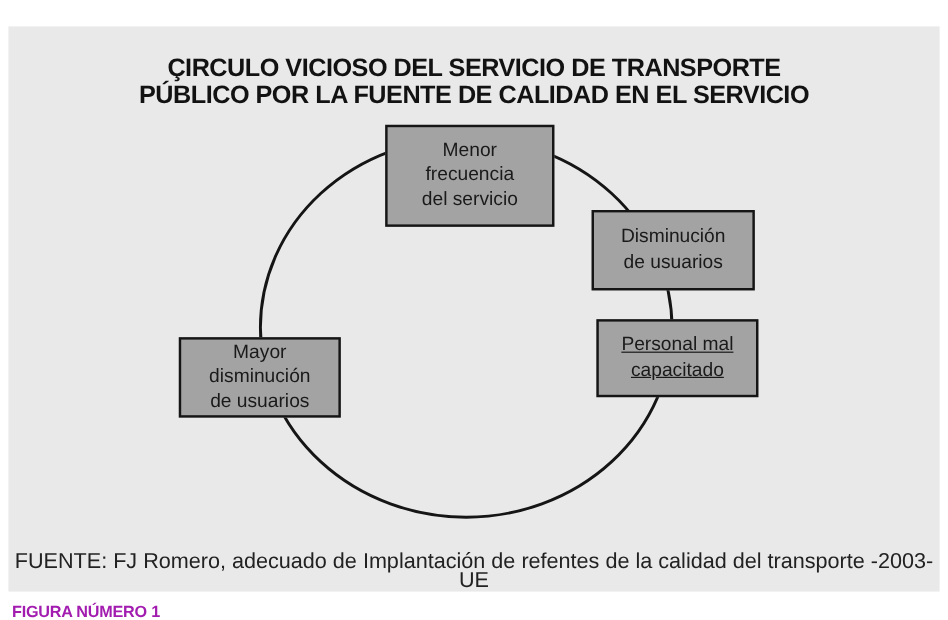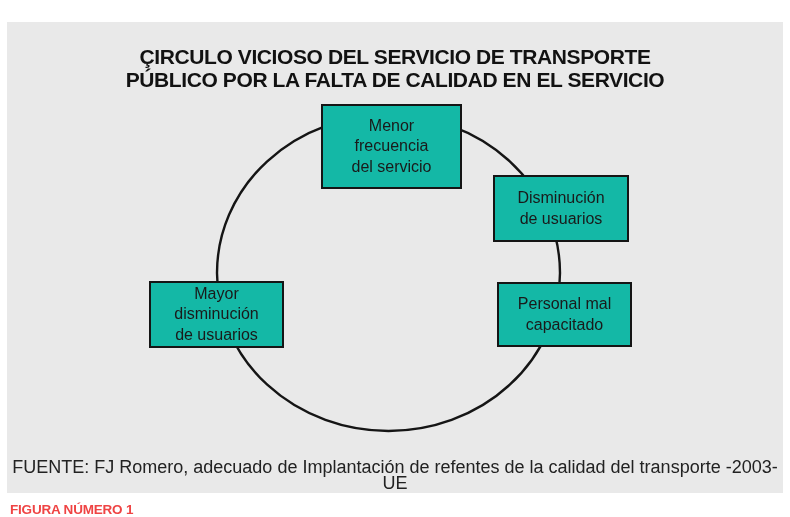--- a/index.html
+++ b/index.html
@@ -40,67 +40,67 @@
   .cycle-svg {
     position: absolute;
     left: 0;
     top: 0;
     width: 790px;
     height: 517px;
   }
   .node {
     position: absolute;
     box-sizing: border-box;
-    background: #14b8a6;
+    background: #a3a3a3;
     border: 2px solid #151515;
     color: #1a1a1a;
     font-size: 16px;
     line-height: 20.5px;
     text-align: center;
     display: flex;
     align-items: center;
     justify-content: center;
     white-space: pre-line;
   }
   .n-menor      { left: 321px; top: 88px;  width: 141px; height: 85px; }
   .n-disminucion{ left: 493px; top: 159px; width: 136px; height: 67px; }
-  .n-personal   { left: 497px; top: 266px; width: 135px; height: 65px; }
+  .n-personal   { left: 497px; top: 250px; width: 135px; height: 65px; text-decoration: underline; }
   .n-vehiculos  { left: 317px; top: 344px; width: 141px; height: 82px; }
   .n-mayor      { left: 149px; top: 265px; width: 135px; height: 67px; }
   .n-reduccion  { left: 149px; top: 159px; width: 133px; height: 67px; }
   .source {
     position: absolute;
     left: 7px;
     top: 443px;
     width: 776px;
     text-align: center;
     color: #222222;
     font-size: 18px;
     line-height: 16px;
   }
   .figure-label {
     position: absolute;
     left: 10px;
     top: 486px;
-    color: #ef4444;
+    color: #a21caf;
     font-weight: bold;
     font-size: 13.5px;
     letter-spacing: -0.2px;
   }
 </style>
 </head>
 <body>
 
 <div class="stage">
 
   <div class="panel"></div>
 
   <div class="title">
     <div>ÇIRCULO VICIOSO DEL SERVICIO DE TRANSPORTE</div>
-    <div>PÚBLICO POR LA FALTA DE CALIDAD EN EL SERVICIO</div>
+    <div>PÚBLICO POR LA FUENTE DE CALIDAD EN EL SERVICIO</div>
   </div>
 
   <svg class="cycle-svg" viewBox="0 0 790 517" aria-hidden="true">
     <ellipse cx="388.5" cy="257" rx="171.5" ry="158" fill="none" stroke="#151515" stroke-width="2.4"></ellipse>
   </svg>
 
   <div class="node n-menor">Menor
 frecuencia
 del servicio</div>
 

